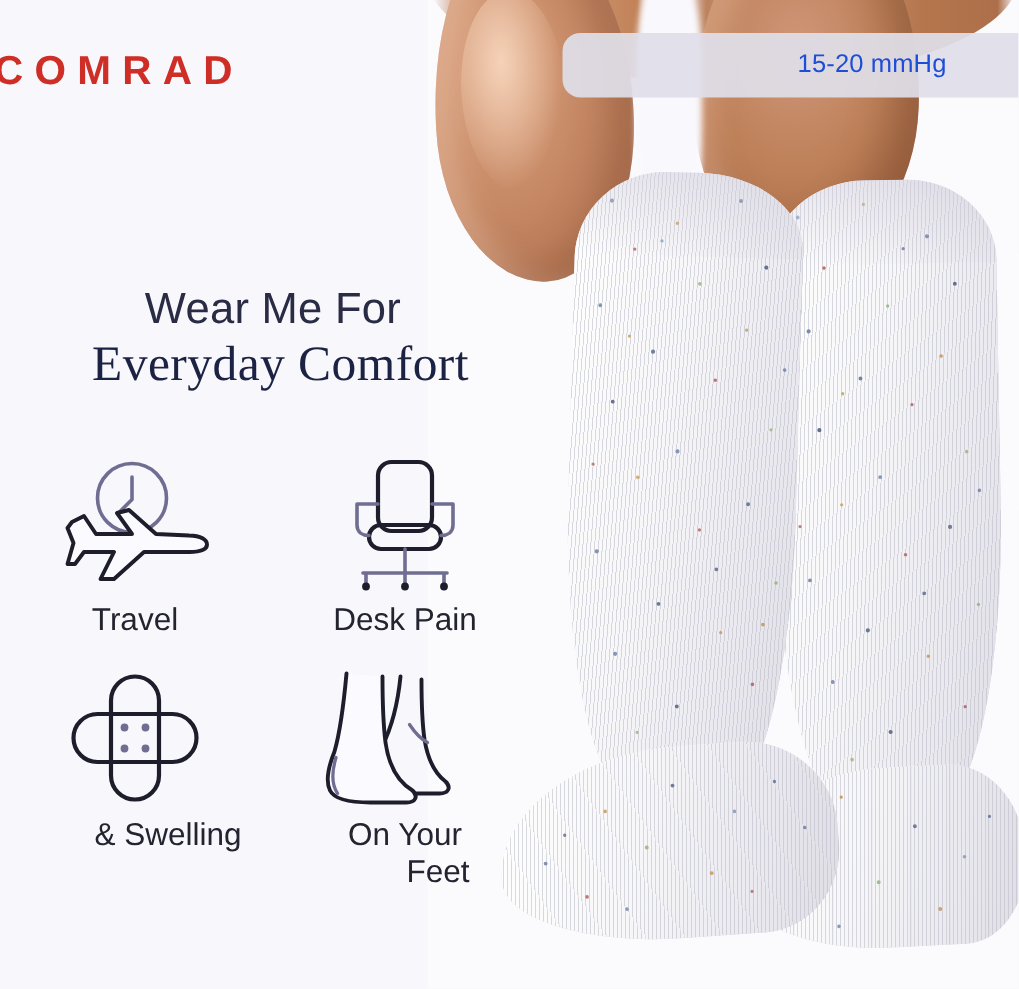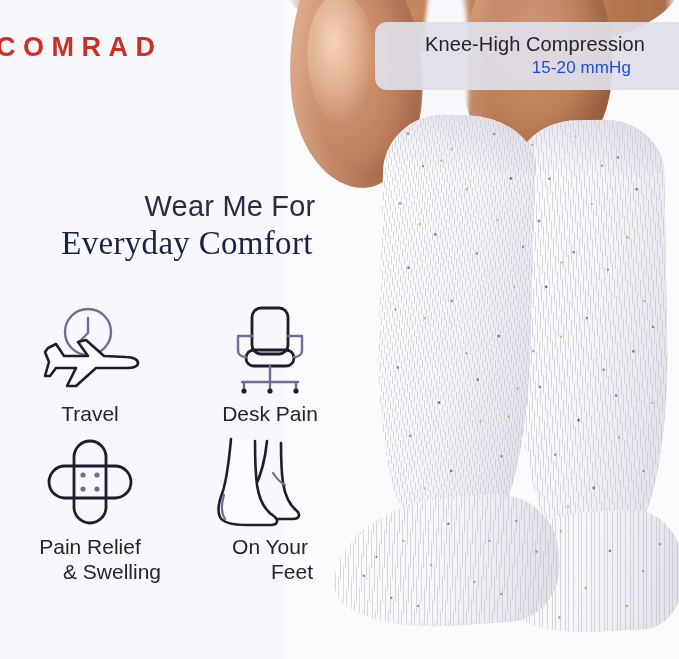--- a/index.html
+++ b/index.html
@@ -116,31 +116,31 @@
   }
 
   
   #logo{
     position:absolute;left:-4px;top:32px;
     font-size:27px;letter-spacing:7.5px;font-weight:600;
     color:#cf2e26;
   }
   #head-sub{
     position:absolute;left:0;top:190px;width:364px;text-align:center;
-    font-size:29px;color:#2a2b44;letter-spacing:.2px;padding-left:48px;
+    font-size:29px;color:#2a2b44;letter-spacing:.2px;
   }
   #head-main{
     position:absolute;left:0;top:225px;width:374px;text-align:center;
     font-family:"Liberation Serif","DejaVu Serif",serif;
     font-weight:400;font-size:33px;color:#1c2243;letter-spacing:.3px;
   }
 
   #features{
     position:absolute;left:0;top:300px;width:360px;
-    display:grid;grid-template-columns:1fr 1fr;row-gap:6px;
+    display:grid;grid-template-columns:1fr 1fr;row-gap:16px;
   }
   .feature{display:flex;flex-direction:column;align-items:center;}
   .ficon{height:100px;display:flex;align-items:center;justify-content:center;}
   .flabel{
     font-size:21px;color:#232430;text-align:center;line-height:1.18;
     margin-top:2px;
   }
   .flabel .l2{display:block;margin-left:44px;}
 </style>
 </head>
@@ -265,21 +265,20 @@
         <circle cx="204" cy="60" r="1.2" fill="#7a88aa"></circle>
           <circle cx="166" cy="100" r="1.1" fill="#b5797f"></circle>
       </svg>
 
     </div>
 
     <div id="floor-fade"></div>
   </div>
 
   <div id="badge">
-    <div id="badge-line1">Knee-High Compression</div>
     <div id="badge-line2">15-20 mmHg</div>
   </div>
 
   <div id="logo">COMRAD</div>
 
   <div id="head-sub">Wear Me For</div>
   <div id="head-main">Everyday Comfort</div>
 
   <div id="features">
 
@@ -320,21 +319,20 @@
         <svg width="100" height="96" viewBox="0 0 100 96">
           <rect x="34" y="6" width="32" height="82" rx="16" fill="none" stroke="#1d1d2b" stroke-width="2.8"></rect>
           <rect x="9" y="31" width="82" height="32" rx="16" fill="none" stroke="#1d1d2b" stroke-width="2.8"></rect>
           <circle cx="43" cy="40" r="2.6" fill="#6f6d92"></circle>
           <circle cx="57" cy="40" r="2.6" fill="#6f6d92"></circle>
           <circle cx="43" cy="54" r="2.6" fill="#6f6d92"></circle>
           <circle cx="57" cy="54" r="2.6" fill="#6f6d92"></circle>
         </svg>
       </div>
       <div class="flabel">
-        <span>Pain Relief</span>
         <span class="l2">&amp; Swelling</span>
       </div>
     </div>
 
     <div class="feature">
       <div class="ficon">
         <svg width="110" height="96" viewBox="0 0 110 96">
           <path d="M52 6 C50 26 46 40 40 52 C34 62 32 70 34 76 C36 82 44 84 56 84 L78 84 C84 84 86 80 82 76 C74 70 70 60 68 48 C66 34 66 18 66 8" fill="none" stroke="#1d1d2b" stroke-width="2.6" stroke-linecap="round" stroke-linejoin="round"></path>
           <path d="M58 38 C62 44 66 48 70 50" fill="none" stroke="#6f6d92" stroke-width="2.2" stroke-linecap="round"></path>
           <path d="M16 4 C14 26 12 42 8 56 C4 66 2 76 5 82 C8 88 18 90 32 90 L56 90 C62 90 64 86 60 82 C50 76 44 64 42 50 C40 34 40 16 40 6" fill="#fbfaff" stroke="#1d1d2b" stroke-width="2.6" stroke-linecap="round" stroke-linejoin="round"></path>

